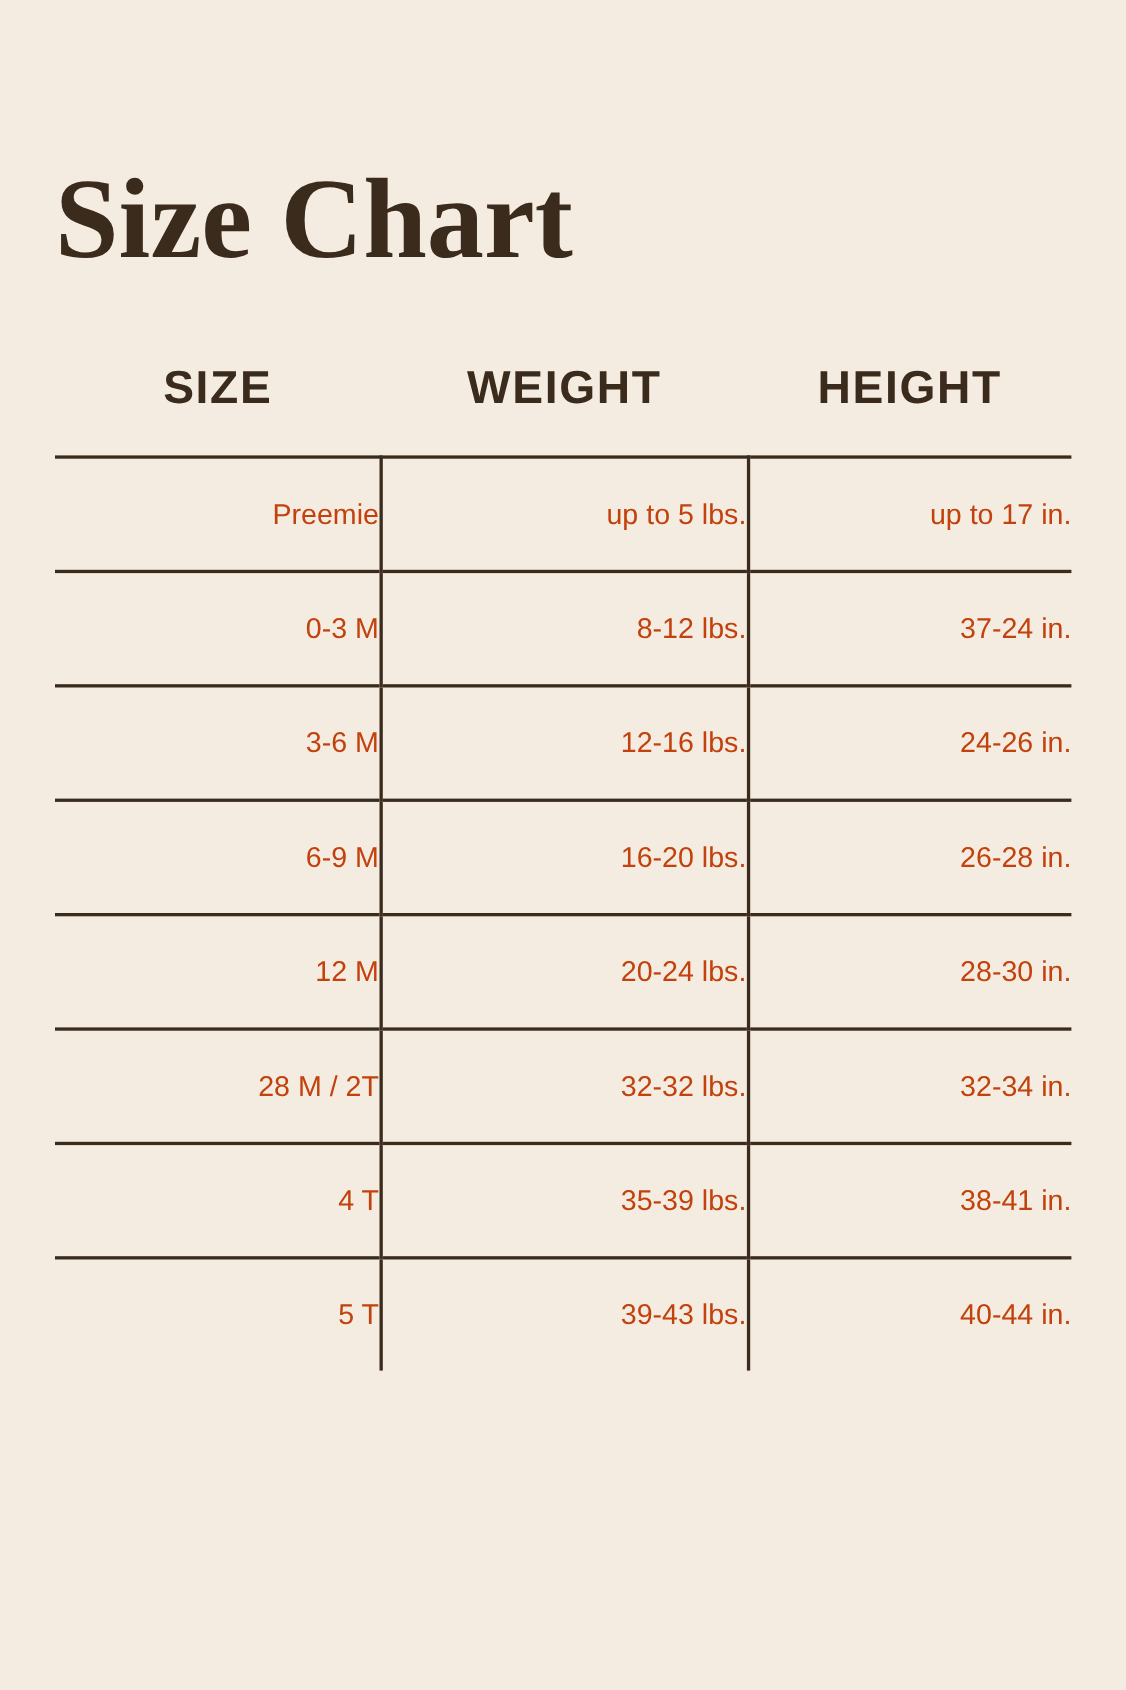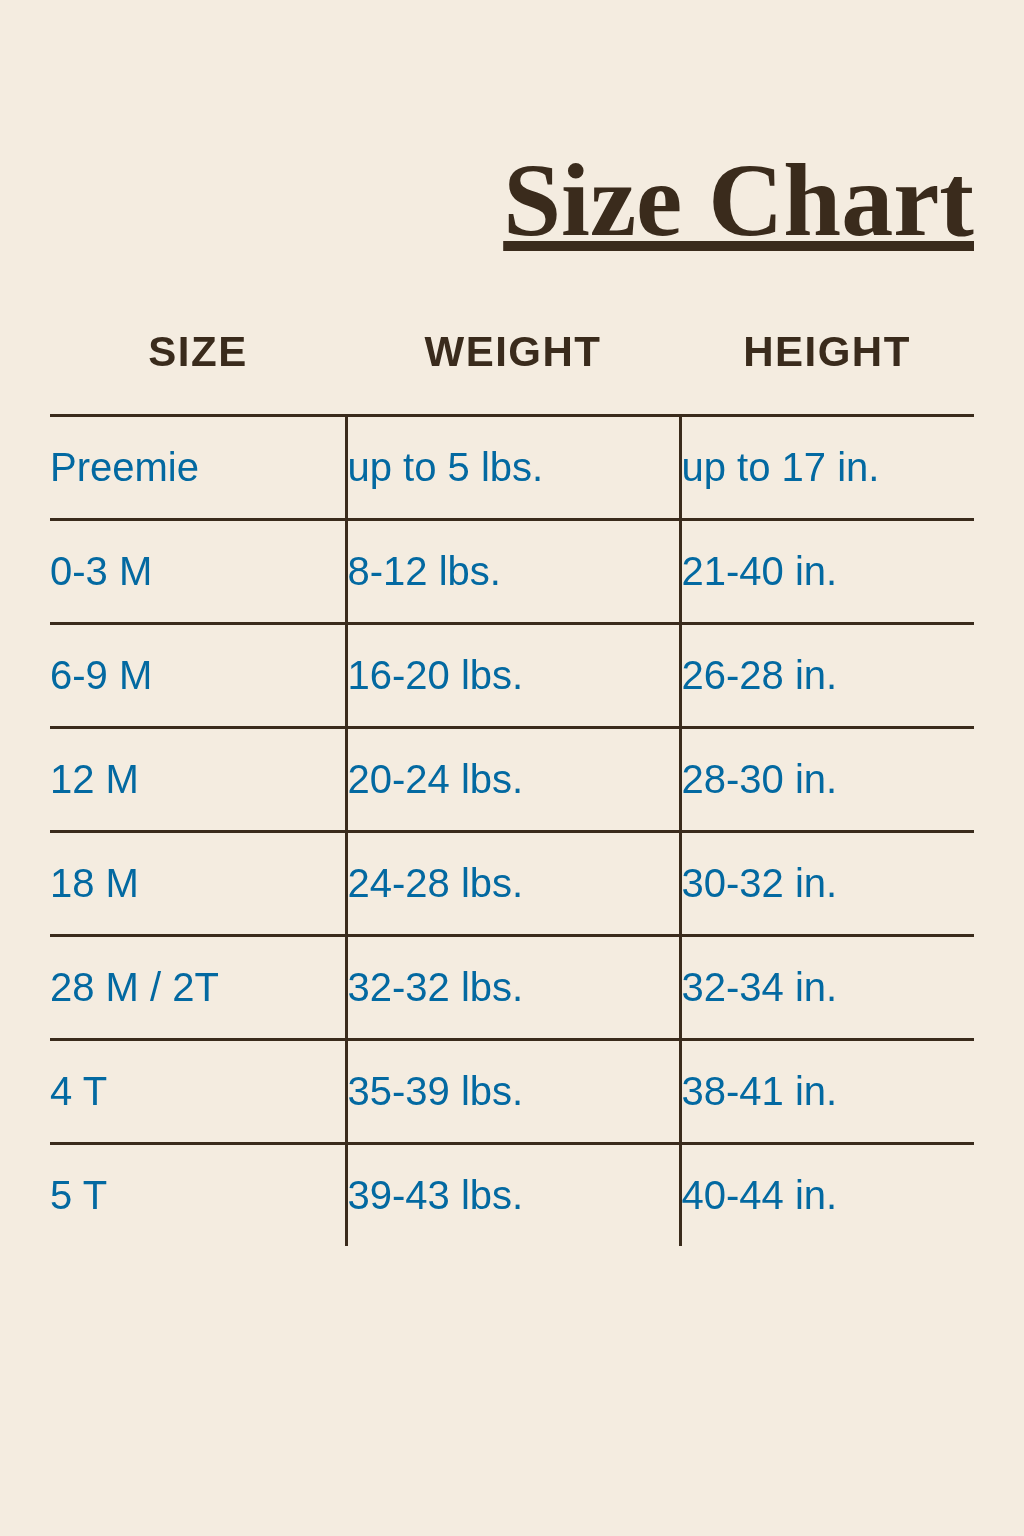--- a/index.html
+++ b/index.html
@@ -19,25 +19,24 @@
     width: 1024px;
     height: 1536px;
     box-sizing: border-box;
     padding: 0 50px;
   }
   .title {
     font-family: "Liberation Serif", serif;
     font-weight: bold;
     font-size: 104px;
     line-height: 1;
-    text-align: right;
+    text-align: left;
     color: #3a2b1c;
     padding-top: 78px;
     letter-spacing: 0px;
-    text-decoration: underline;
   }
   table.size-chart {
     width: 924px;
     border-collapse: collapse;
     margin-top: 76px;
     table-layout: fixed;
   }
   table.size-chart col.c-size   { width: 296px; }
   table.size-chart col.c-weight { width: 334px; }
   table.size-chart col.c-height { width: 294px; }
@@ -45,24 +44,24 @@
   thead th {
     font-size: 42px;
     font-weight: bold;
     letter-spacing: 1.5px;
     color: #3a2b1c;
     padding: 0 0 38px 0;
     border: none;
     background: transparent;
   }
   tbody td {
-    font-size: 40px;
+    font-size: 26px;
     font-weight: 400;
-    text-align: left;
-    color: #0369a1;
+    text-align: right;
+    color: #c2410c;
     height: 101px;
     border-top: 3px solid #3a2b1c;
     border-right: 3px solid #3a2b1c;
     padding: 0;
   }
   tbody td:last-child {
     border-right: none;
   }
   tbody tr:last-child td {
     border-bottom: none;
@@ -94,36 +93,36 @@
     </thead>
     <tbody>
       <tr>
         <td>Preemie</td>
         <td>up to 5 lbs.</td>
         <td>up to 17 in.</td>
       </tr>
       <tr>
         <td>0-3 M</td>
         <td>8-12 lbs.</td>
-        <td>21-40 in.</td>
+        <td>37-24 in.</td>
+      </tr>
+      <tr>
+        <td>3-6 M</td>
+        <td>12-16 lbs.</td>
+        <td>24-26 in.</td>
       </tr>
       <tr>
         <td>6-9 M</td>
         <td>16-20 lbs.</td>
         <td>26-28 in.</td>
       </tr>
       <tr>
         <td>12 M</td>
         <td>20-24 lbs.</td>
         <td>28-30 in.</td>
-      </tr>
-      <tr>
-        <td>18 M</td>
-        <td>24-28 lbs.</td>
-        <td>30-32 in.</td>
       </tr>
       <tr>
         <td>28 M / 2T</td>
         <td>32-32 lbs.</td>
         <td>32-34 in.</td>
       </tr>
       <tr>
         <td>4 T</td>
         <td>35-39 lbs.</td>
         <td>38-41 in.</td>

